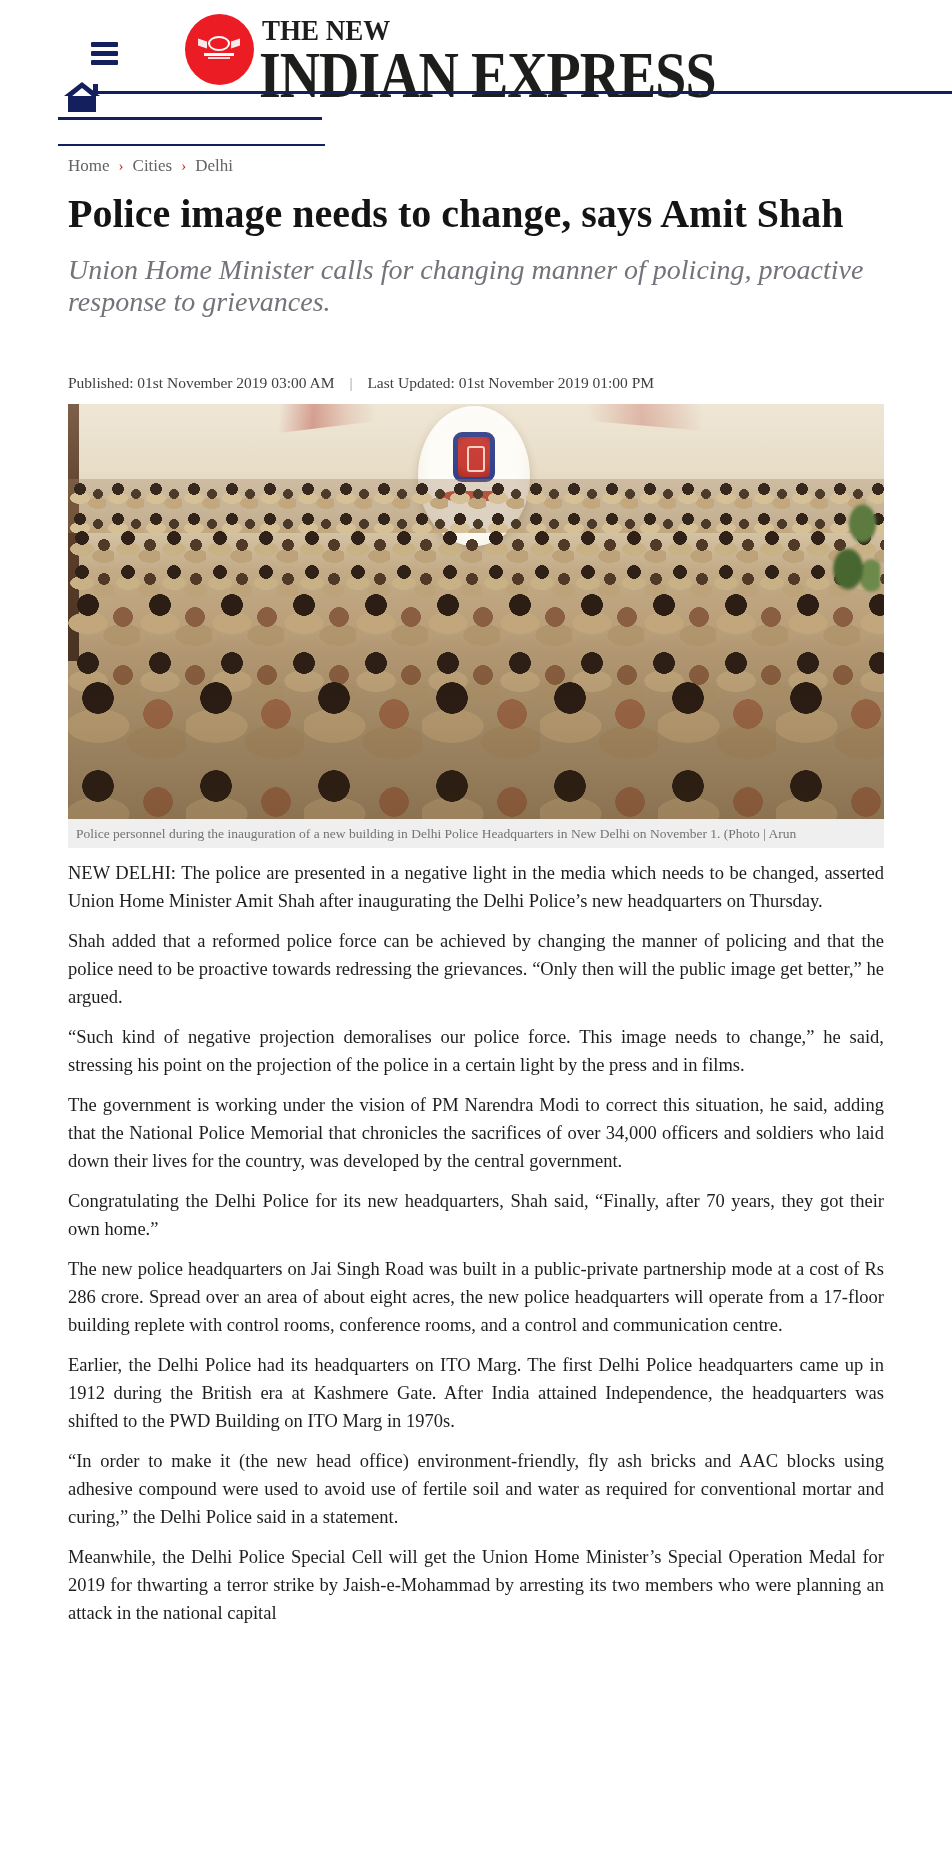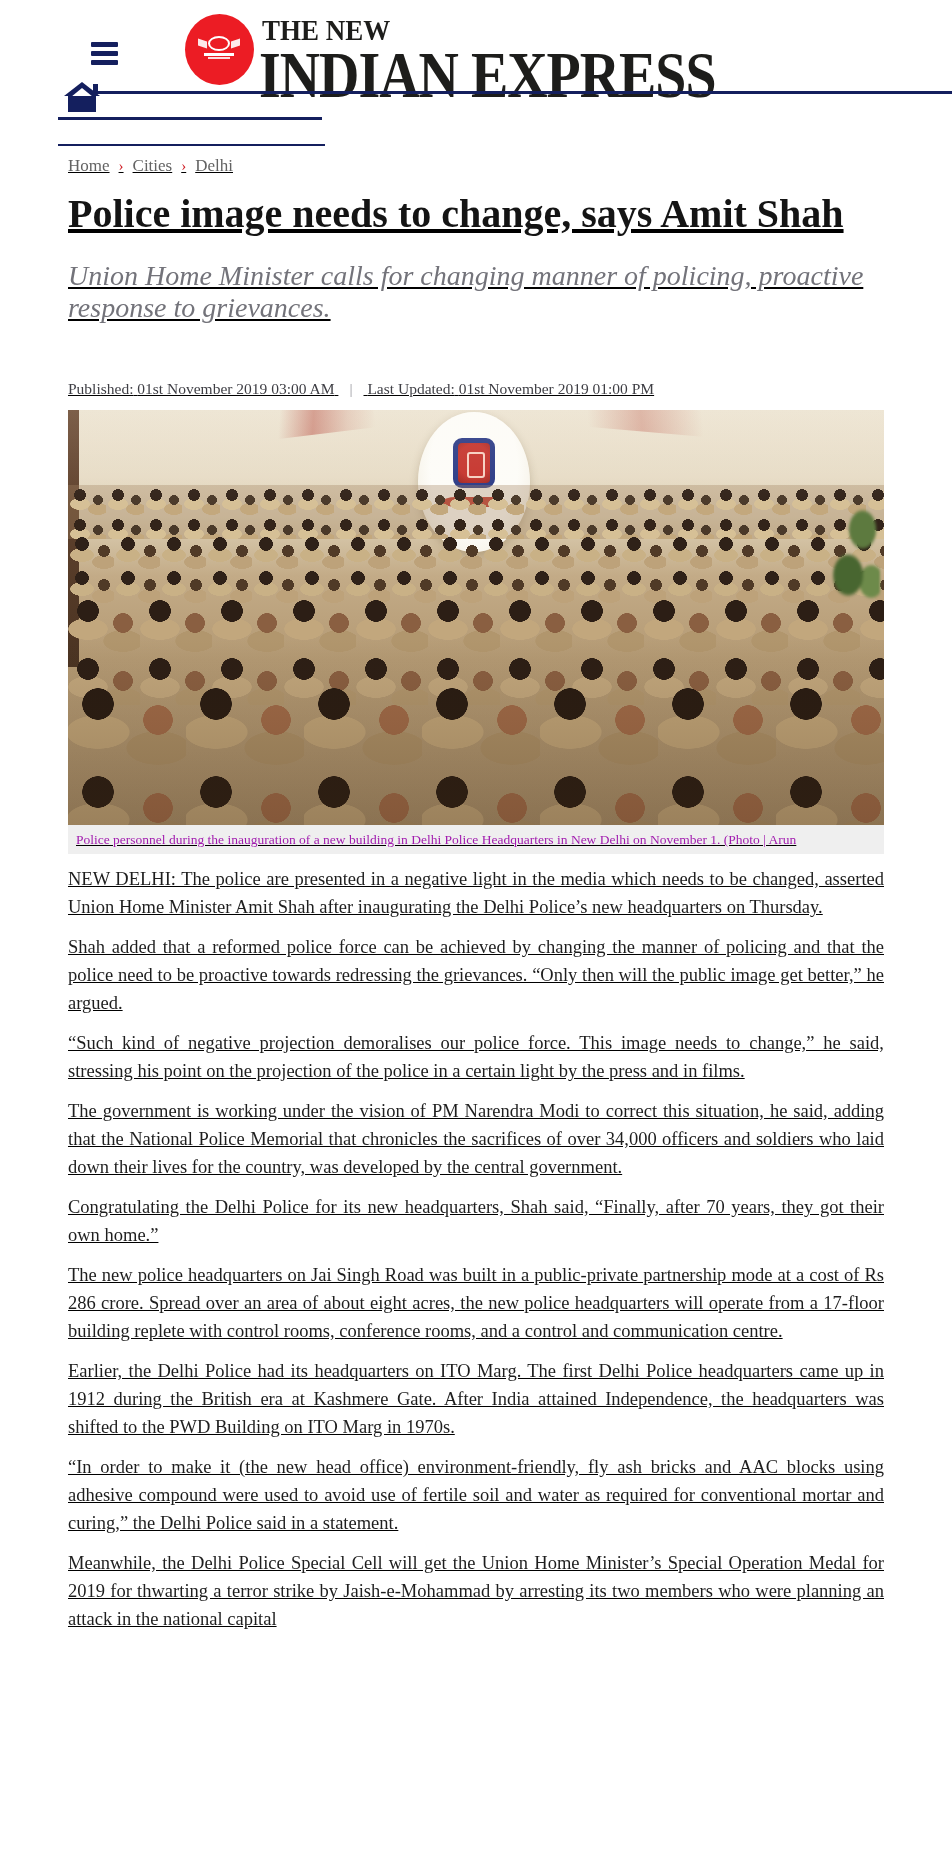--- a/index.html
+++ b/index.html
@@ -34,27 +34,27 @@
   .home-icon .roof { position:absolute; left:0; top:0; width:0; height:0;
                      border-left:18px solid transparent; border-right:18px solid transparent;
                      border-bottom:14px solid #141f5e; }
   .home-icon .roof-notch { position:absolute; left:7px; top:6px; width:0; height:0;
                      border-left:11px solid transparent; border-right:11px solid transparent;
                      border-bottom:9px solid #ffffff; }
   .home-icon .body { position:absolute; left:4px; top:14px; width:28px; height:16px; background:#141f5e; }
   .home-icon .chimney { position:absolute; right:2px; top:2px; width:5px; height:8px; background:#141f5e; }
 
   
-  .article { position:absolute; left:68px; top:156px; width:816px;text-decoration:underline; }
+  .article { position:absolute; left:68px; top:156px; width:816px; }
 
   .breadcrumb { font-size:17px; color:#636363; margin-bottom:13px; }
   .breadcrumb .crumb { cursor:pointer; }
   .breadcrumb .sep { color:#d02028; margin:0 9px; font-size:15px; }
 
-  h1.title { font-size:40px; line-height:50px; font-weight:bold; color:#141414; margin-bottom:21px; letter-spacing:0; }
+  h1.title { font-size:40px; line-height:50px; font-weight:bold; color:#141414; margin-bottom:15px; letter-spacing:0; }
 
   .subtitle { font-style:italic; font-size:28px; color:#73737a; margin-bottom:0; }
 
   .meta { margin-top:56px; font-size:15.5px; color:#3e3e44; }
   .meta .sep { color:#9a9aa0; margin:0 11px; }
 
   .photo { position:relative; margin-top:12px; width:816px; height:415px; overflow:hidden;
            background:linear-gradient(#ece3d1 0%, #e7dcc6 16%, #dccfb4 26%, #c3ab87 40%, #b49a74 60%, #a98f6a 100%); }
 
   .streak1 { position:absolute; left:24%; top:-6px; width:110px; height:30px;
@@ -109,21 +109,21 @@
 
   .plant { position:absolute; right:4px; top:21%; width:58px; height:130px; filter:blur(1px);
       background:
         radial-gradient(ellipse 20px 28px at 70% 25%, #5d7a3f 60%, transparent 75%),
         radial-gradient(ellipse 22px 30px at 45% 60%, #486630 60%, transparent 75%),
         radial-gradient(ellipse 18px 24px at 85% 65%, #6d8a4a 60%, transparent 75%); }
 
   .photo-shade { position:absolute; left:0; right:0; top:0; bottom:0;
       background:linear-gradient(rgba(255,250,240,.12) 0%, transparent 24%, transparent 55%, rgba(60,40,20,.28) 100%); }
 
-  .caption { width:816px; background:#efefef; padding:7px 8px 6px; font-size:13.5px; color:#a21caf;
+  .caption { width:816px; background:#efefef; padding:7px 8px 6px; font-size:13.5px; color:#737373;
              white-space:nowrap; overflow:hidden; }
 
   .body-text { margin-top:11px; }
   .body-text p { font-size:18.5px; line-height:28px; color:#1e1e1e; text-align:justify; margin-bottom:12px; }
 </style>
 </head>
 <body>
 
 <div class="hamburger">
   <div class="bar"></div>

